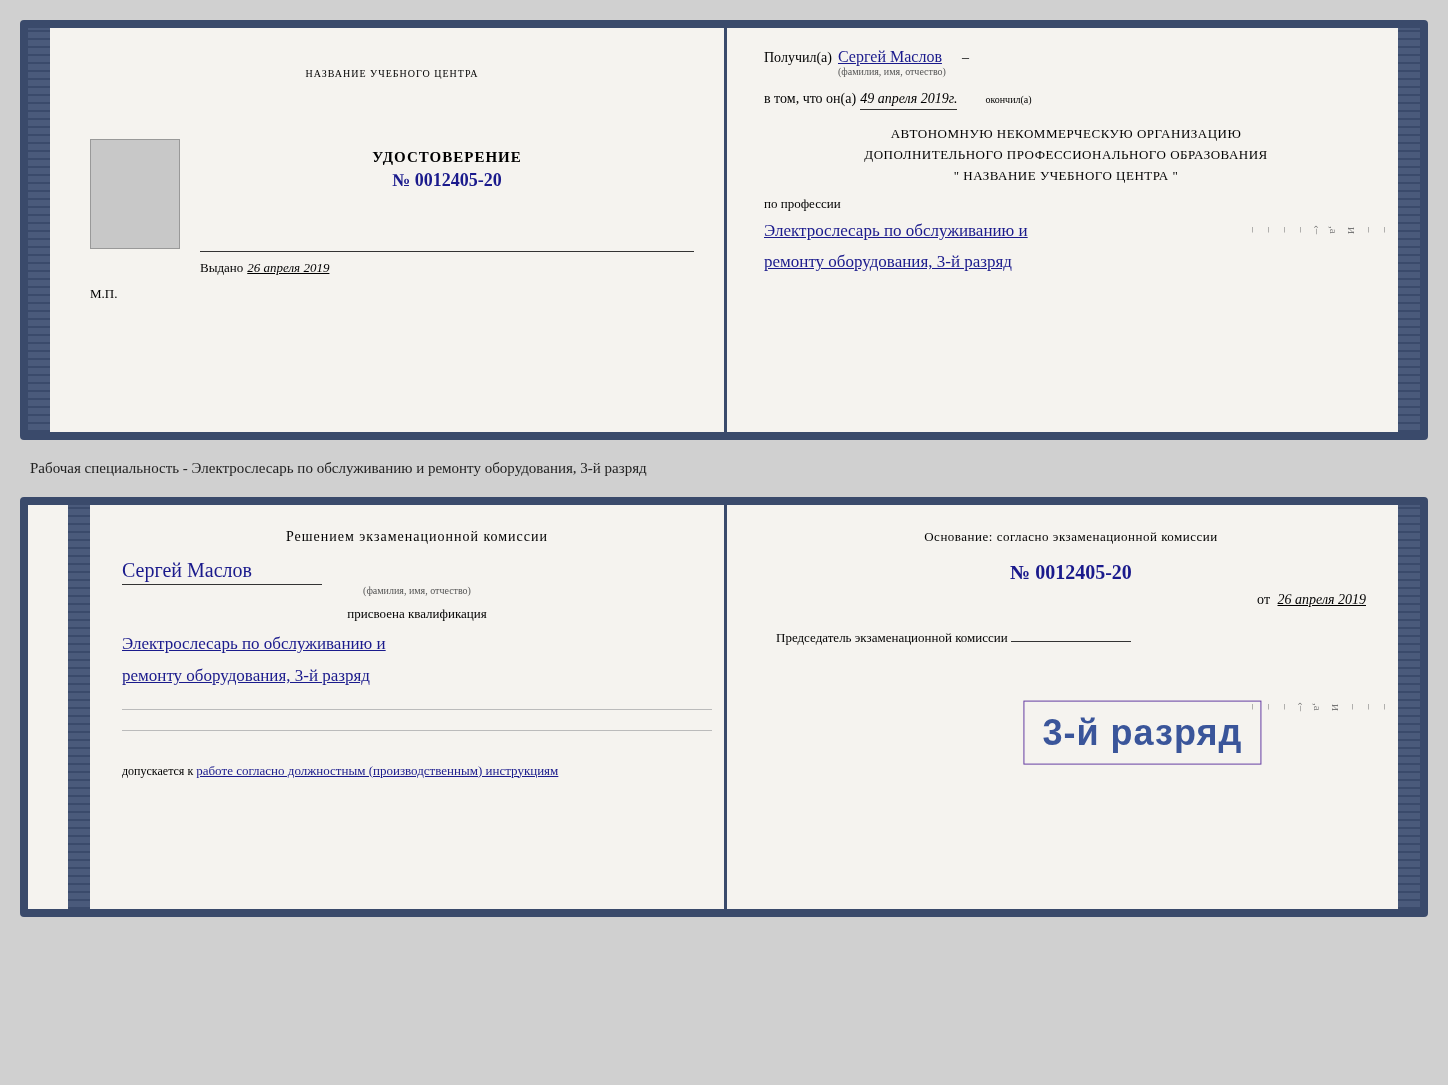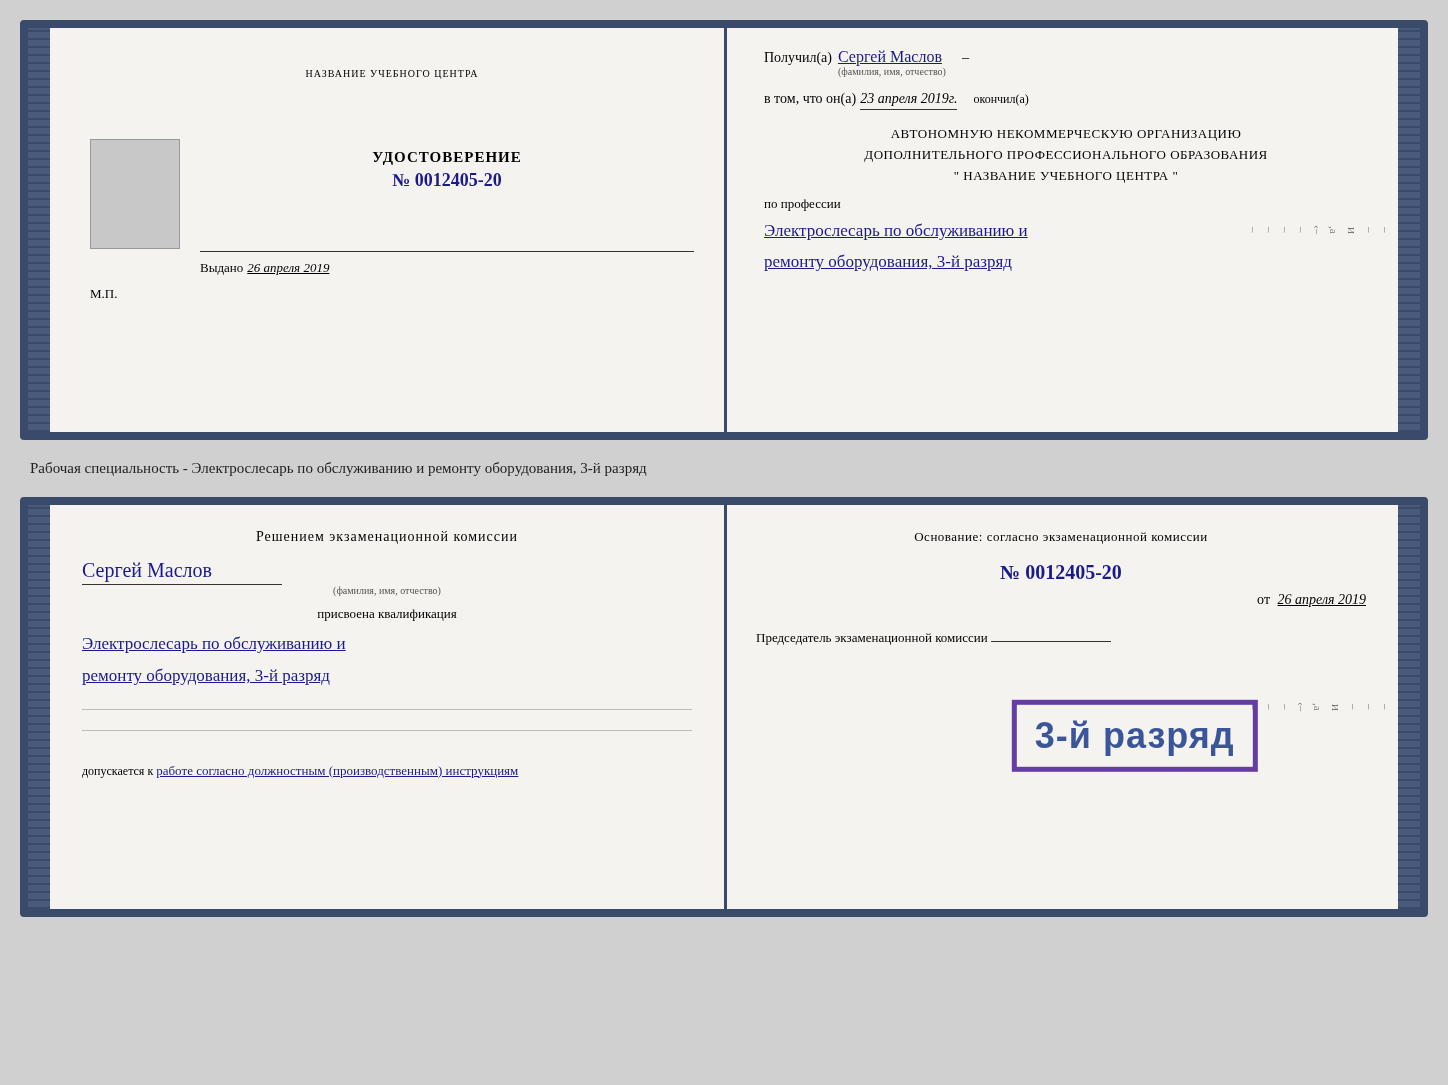--- a/index.html
+++ b/index.html
@@ -282,21 +282,21 @@
       display: inline-block;
       margin-top: 8px;
     }
 
     
     .stamp {
       position: absolute;
       left: 50%;
       top: 50%;
       transform: translate(-20%, -10%);
-      border: 5px solid #4c1d95;
+      border: 1px solid #4c1d95;
       padding: 10px 18px;
       color: #1a3a8c;
       font-size: 36px;
       font-weight: bold;
       font-family: Arial, sans-serif;
       letter-spacing: 1px;
       opacity: 0.85;
       white-space: nowrap;
       z-index: 10;
       background: transparent;
@@ -356,22 +356,22 @@
         <span style="font-size:14px;">Получил(а)</span>
         <span style="display:inline-block;">
           <span class="handwritten">Сергей Маслов</span>
           <span class="small-label">(фамилия, имя, отчество)</span>
         </span>
         <span style="font-size:14px; margin-left: 10px;">–</span>
       </div>
 
       <div class="vtom-line">
         <span style="font-size:14px;">в том, что он(а)</span>
-        <span class="underline-text">23 апреля 2019г.</span>
-        <span style="font-size:12px; margin-left:12px;">окончил(а)</span>
+        <span class="underline-text">49 апреля 2019г.</span>
+        <span style="font-size:10px; margin-left:24px;">окончил(а)</span>
       </div>
 
       <div class="org-block">
         <div>АВТОНОМНУЮ НЕКОММЕРЧЕСКУЮ ОРГАНИЗАЦИЮ</div>
         <div>ДОПОЛНИТЕЛЬНОГО ПРОФЕССИОНАЛЬНОГО ОБРАЗОВАНИЯ</div>
         <div>"   НАЗВАНИЕ УЧЕБНОГО ЦЕНТРА   "</div>
       </div>
 
       <div class="po-professii">по профессии</div>
       <span class="profession-handwritten">
@@ -391,21 +391,21 @@
         <span>–</span>
         <span>–</span>
       </div>
     </div>
 
     <div class="binding-strip"></div>
   </div>
 
   <div class="between-label">Рабочая специальность - Электрослесарь по обслуживанию и ремонту оборудования, 3-й разряд</div>
 
-  <div class="doc-card doc2" style="position:relative;">
+  <div class="doc-card doc2" style="position:relative;padding-left:40px;">
     <div class="binding-strip"></div>
 
     <div class="left-page">
       <div class="resheniem-title">Решением  экзаменационной  комиссии</div>
 
       <div style="margin-bottom:4px;">
         <span class="name-handwritten">Сергей Маслов</span>
         <span class="fio-underline"></span>
         <span class="small-label">(фамилия, имя, отчество)</span>
       </div>

